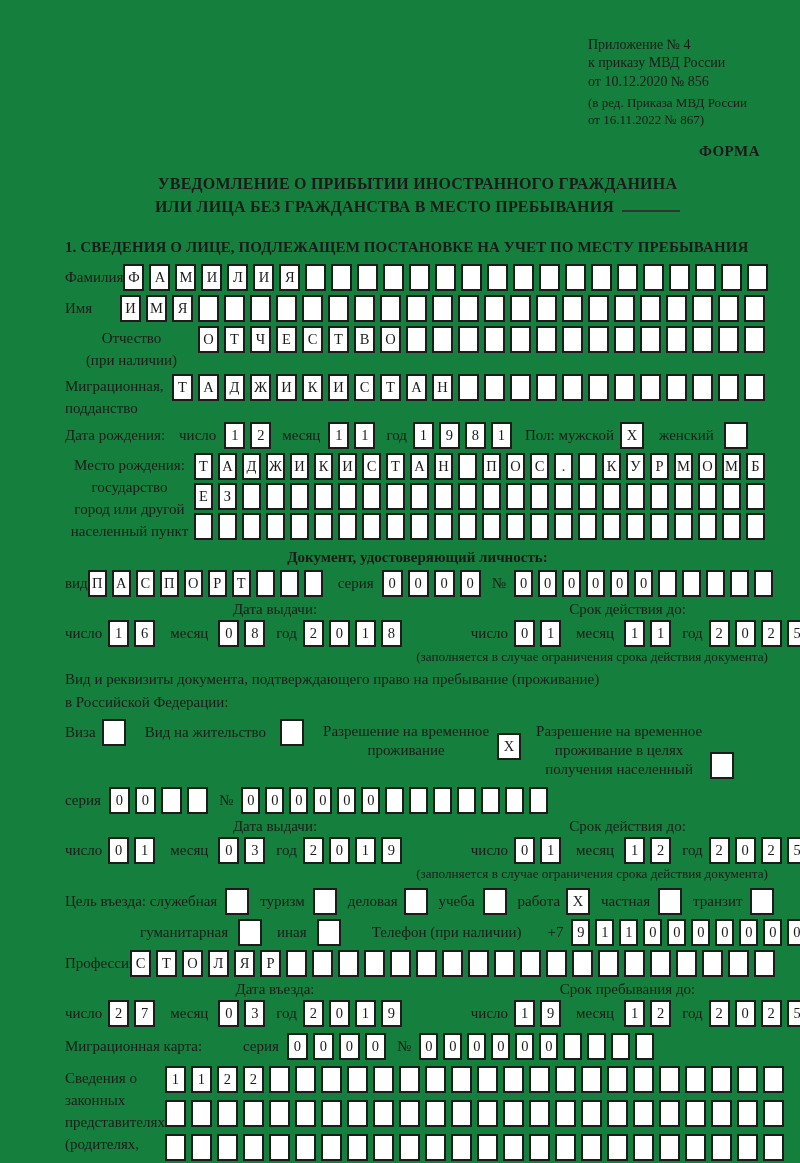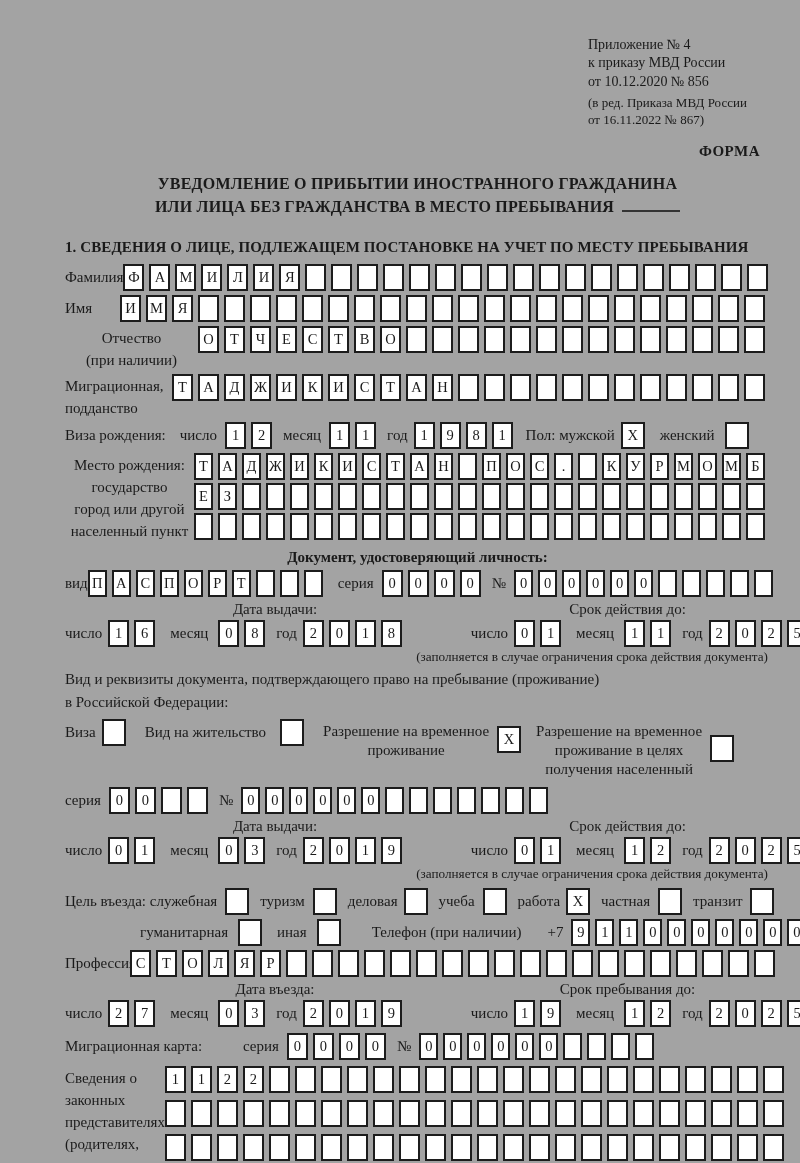--- a/index.html
+++ b/index.html
@@ -1,18 +1,18 @@
 <!DOCTYPE html>
 <html><head>
 <meta charset="utf-8">
 <style>
   html,body{margin:0;padding:0;background:#fff;}
   .page{
     position:relative; width:800px; height:1163px; box-sizing:border-box;
-    padding:36px 30px 0 65px; background:#a3a3a3; color:#1a1a1a;
+    padding:36px 30px 0 65px; background:#15803d; color:#1a1a1a;
     font-family:"Liberation Serif","DejaVu Serif",serif; font-size:15px;
     overflow:hidden;
   }
   .annex{width:170px; margin-left:auto; margin-right:12px; font-size:14px; line-height:1.32;}
   .annex .amend{font-size:13px; margin-top:4px; line-height:1.3;}
   .annex .amend + .amend{margin-top:0;}
   .forma{ text-align:right; padding-right:10px; font-weight:bold; font-size:15px; margin-top:14px; letter-spacing:.5px;}
   .title{ text-align:center; font-weight:bold; font-size:16px; margin-top:12px; line-height:1.45; letter-spacing:.2px;}
   .uline{display:inline-block; width:58px; border-bottom:2px solid #333; margin-left:8px;}
   .sect{ font-weight:bold; font-size:15px; margin-top:20px; letter-spacing:.1px; }
@@ -31,21 +31,21 @@
   .cb .cell{width:24px;}
   .stack .cells{display:flex; margin-bottom:3px;}
   .stack6 .cells{display:flex; margin-bottom:7px;}
   .ml6{margin-left:6px;} .ml8{margin-left:8px;} .ml10{margin-left:10px;}
   .ml14{margin-left:14px;} .ml26{margin-left:26px;}
   .center-bold{text-align:center; font-weight:bold; font-size:15px; margin-top:6px;}
   .dhead-row{display:flex; margin-top:4px;}
   .dh1{width:420px; text-align:center;} .dh2{flex:1; text-align:center;}
   .note{text-align:right; font-size:13.2px; padding-right:2px; margin-top:2px;}
   .plain{margin-top:6px;}
-  .cbgroup{display:flex; align-items:center;}
+  .cbgroup{display:flex; align-items:flex-end;}
   .cbl{text-align:center; line-height:19px; padding-top:3px;}
 </style>
 </head>
 <body>
 
 <div class="page">
 
   <div class="annex">
     <div>Приложение № 4</div>
     <div>к приказу МВД России</div>
@@ -182,21 +182,21 @@
         <span class="cell"></span>
         <span class="cell"></span>
         <span class="cell"></span>
         <span class="cell"></span>
         <span class="cell"></span>
         <span class="cell"></span>
       </div>
   </div>
 
   <div class="row">
-    <div class="lbl">Виза рождения:</div>
+    <div class="lbl">Дата рождения:</div>
     <div class="lbl ml14">число</div>
     <div class="cells ml8">
         <span class="cell">1</span>
         <span class="cell">2</span>
       </div>
     <div class="lbl ml6">месяц</div>
     <div class="cells ml8">
         <span class="cell">1</span>
         <span class="cell">1</span>
       </div>

